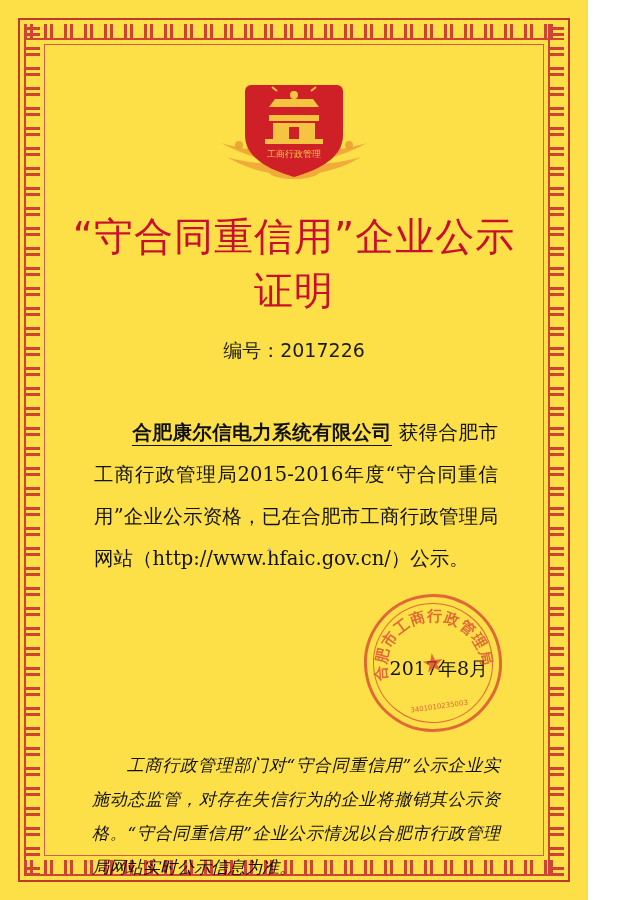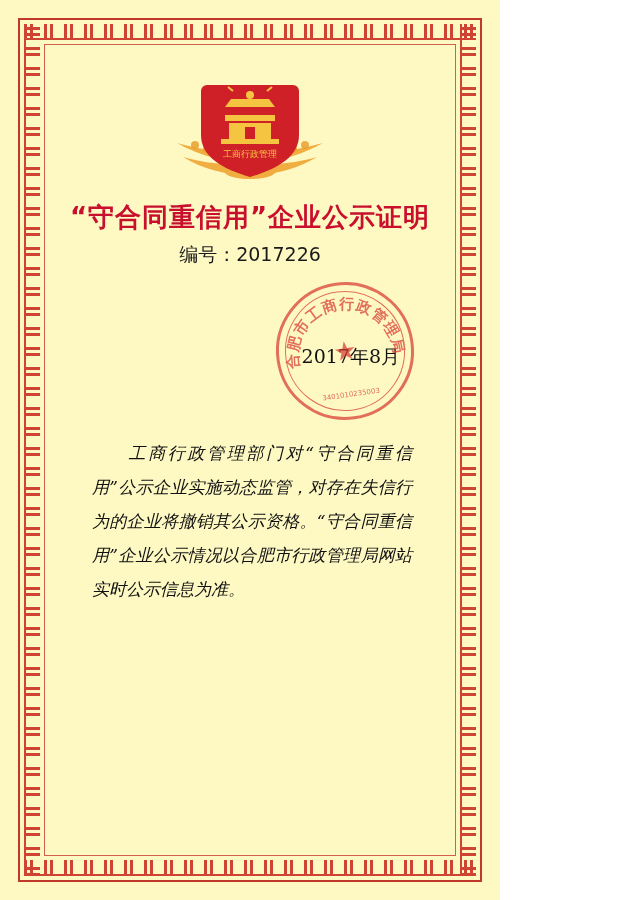--- a/index.html
+++ b/index.html
@@ -9,23 +9,23 @@
   }
   body {
     width: 628px;
     height: 900px;
     font-family: "Liberation Serif", serif;
     overflow: hidden;
   }
 
   #certificate {
     position: relative;
-    width: 500px;
+    width: 588px;
     height: 900px;
-    background: #fef9c3;
+    background: #fde047;
     box-sizing: border-box;
   }
 
   
   .border-outer {
     position: absolute;
     left: 18px;
     top: 18px;
     right: 18px;
     bottom: 18px;
@@ -92,31 +92,31 @@
     margin-top: 14px;
     height: 130px;
     display: flex;
     align-items: center;
     justify-content: center;
   }
 
   
   .title {
     text-align: center;
-    margin-top: 0;
-    font-size: 26px;
-    font-weight: bold;
+    margin-top: 10px;
+    font-size: 39px;
+    font-weight: normal;
     color: #c8102e;
     letter-spacing: 1px;
     font-family: "DejaVu Sans", "Liberation Sans", sans-serif;
   }
 
   .serial {
     text-align: center;
-    margin-top: 7px;
+    margin-top: 20px;
     font-size: 19px;
     color: #1a1a1a;
     font-family: "DejaVu Sans", "Liberation Sans", sans-serif;
   }
 
   .body-text {
     margin-top: 48px;
     padding: 0 32px 0 36px;
     font-size: 19.5px;
     line-height: 42px;
@@ -258,20 +258,23 @@
         <text x="95" y="86" text-anchor="middle" fill="#f5c542" font-size="9" font-family="DejaVu Sans, sans-serif">工商行政管理</text>
       </svg>
     </div>
 
     <div class="title">“守合同重信用”企业公示证明</div>
 
     <div class="serial">
       <span>编号：</span><span>2017226</span>
     </div>
 
+    <div class="body-text">
+      <span class="indent"></span><span class="company">合肥康尔信电力系统有限公司</span><span> 获得合肥市工商行政管理局2015-2016年度“守合同重信用”企业公示资格，已在合肥市工商行政管理局网站（http://www.hfaic.gov.cn/）公示。</span>
+    </div>
 
     <div class="date-row">
       <div class="seal">
         <div class="seal-ring"></div>
         <svg class="seal-arc" viewBox="0 0 132 132">
           <defs>
             <path id="arcpath" d="M 18 72 A 48 48 0 0 1 114 72" fill="none"></path>
           </defs>
           <text>
             <textPath href="#arcpath" startOffset="50%" text-anchor="middle">合肥市工商行政管理局</textPath>

